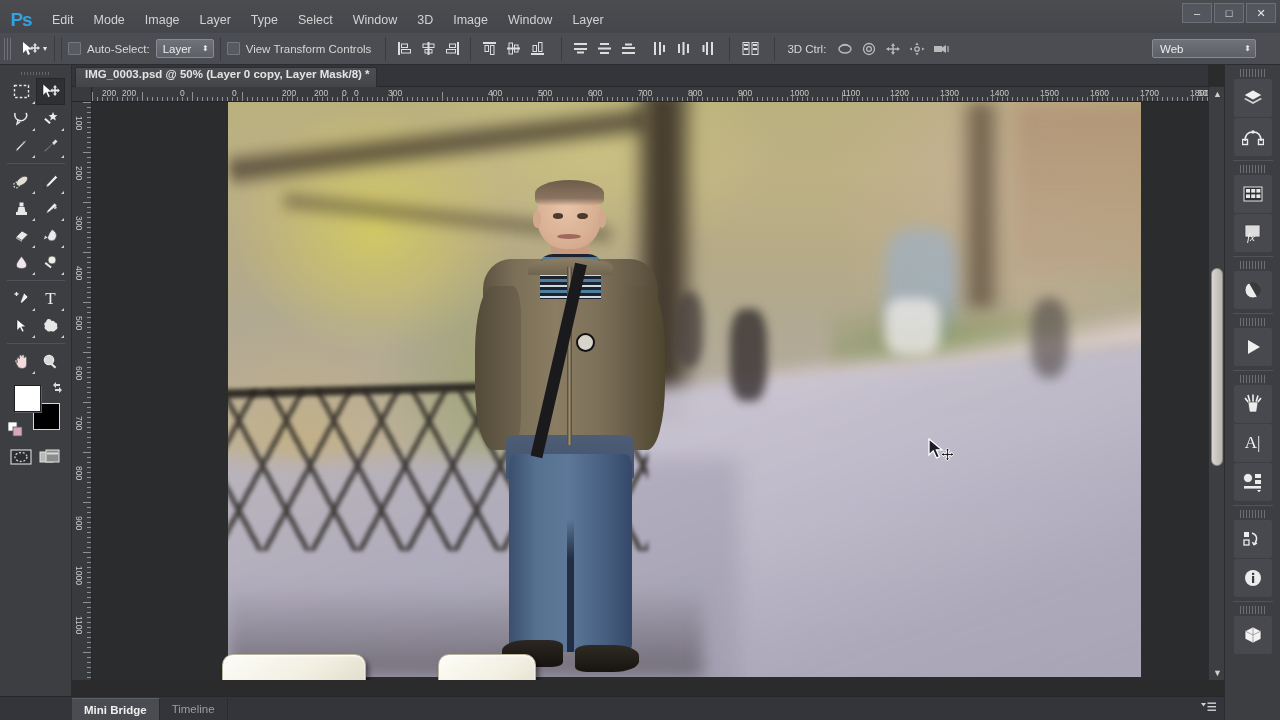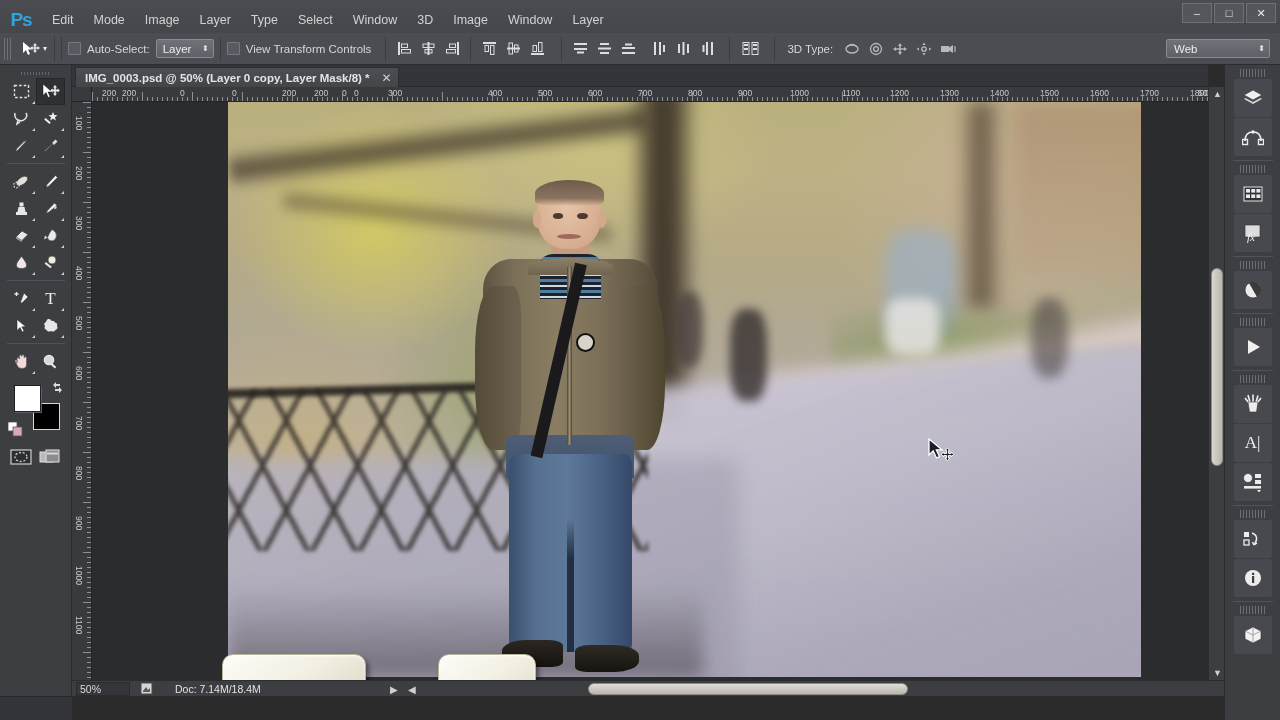--- a/index.html
+++ b/index.html
@@ -119,21 +119,21 @@
 
   
   .tabstrip {
     position: absolute; left: 72px; top: 65px; width: 1136px; height: 22px;
     background: #33353a; border-bottom: 1px solid #262829;
   }
   .doctab {
     position: absolute; left: 3px; top: 2px; height: 20px;
     background: linear-gradient(#4c4e53,#434549); border: 1px solid #2b2d31;
     border-bottom: none; border-radius: 2px 2px 0 0;
-    display: flex; align-items: center; padding: 0 6px 0 9px; gap: 12px;
+    display: flex; align-items: center; padding: 0 6px 0 9px; gap: 12px; flex-direction: column;
   }
   .doctab-title { color: #e4e4e4; font-size: 11.5px; font-weight: bold; white-space: nowrap; }
   .doctab-close { color: #cfcfcf; font-size: 12px; line-height: 10px; }
 
   
   .ruler-h {
     position: absolute; left: 92px; top: 87px; width: 1116px; height: 15px;
     background: #383a3e; border-bottom: 1px solid #23252a; overflow: hidden;
   }
   .ruler-v {
@@ -584,21 +584,21 @@
           <rect x="10" y="1.5" width="6" height="12" fill="none" stroke="#ddd"></rect>
           <rect x="2" y="3" width="4" height="2" fill="#ddd"></rect>
           <rect x="11" y="3" width="4" height="2" fill="#ddd"></rect>
           <rect x="2" y="7" width="4" height="2" fill="#ddd"></rect>
           <rect x="11" y="7" width="4" height="2" fill="#ddd"></rect>
         </svg>
     </div>
 
     <div class="opt-sep" style="margin-left:10px"></div>
 
-    <span class="opt-label" style="margin-left:6px">3D Type:</span>
+    <span class="opt-label" style="margin-left:6px">3D Ctrl:</span>
     <div class="align-btn" style="margin-left:8px">
       <svg width="16" height="14" viewBox="0 0 16 14">
           <ellipse cx="8" cy="7" rx="6" ry="4" fill="none" stroke="#b9b9b9" stroke-width="1.4"></ellipse>
           <path d="M4 4 Q8 1 12 4" fill="none" stroke="#b9b9b9" stroke-width="1.4"></path>
         </svg>
     </div>
     <div class="align-btn">
       <svg width="16" height="14" viewBox="0 0 16 14">
           <circle cx="8" cy="7" r="5.5" fill="none" stroke="#b9b9b9" stroke-width="1.3"></circle>
           <circle cx="8" cy="7" r="2.4" fill="none" stroke="#b9b9b9" stroke-width="1.3"></circle>
@@ -618,21 +618,21 @@
         </svg>
     </div>
     <div class="align-btn">
       <svg width="18" height="14" viewBox="0 0 18 14">
           <rect x="2" y="4" width="8" height="6" fill="#b9b9b9"></rect>
           <path d="M10 5.5 L14 3 L14 11 L10 8.5 Z" fill="#b9b9b9"></path>
           <path d="M16 4 L16 10" stroke="#b9b9b9" stroke-width="1.2"></path>
         </svg>
     </div>
 
-    <div class="mode3d" style="position:absolute; right:10px;margin-left:20px;">
+    <div class="mode3d" style="position:absolute; right:24px;margin-left:20px;">
       <span>Web</span>
       <span class="spin">⬍</span>
     </div>
   </div>
 
   <div class="toolbar">
     <div class="tb-grip"></div>
     <div class="tb-grid">
 
       <div class="tool">
@@ -1269,34 +1269,20 @@
       </svg>
     </div>
   </div>
 
   <div class="vscroll">
     <div class="sb-arrow" style="left:4px; top:2px;">▲</div>
     <div class="vthumb"></div>
     <div class="sb-arrow" style="left:4px; bottom:2px;">▼</div>
   </div>
 
-  <div class="statusbar">
-    <div class="zoomfield">50%</div>
-    <svg width="13" height="13" style="margin-left:10px" viewBox="0 0 13 13">
-      <rect x="1" y="1" width="11" height="11" fill="#d6d6d6" stroke="#4a4a4a"></rect>
-        <path d="M3 9 L6 5 L8 8 L10 6 L10 10 L3 10 Z" fill="#5a5a5a"></path>
-    </svg>
-    <div class="docinfo">Doc: 7.14M/18.4M</div>
-    <span class="sb-arrow" style="left:318px; top:3px; font-size:10px;">▶</span>
-    <span class="sb-arrow" style="left:336px; top:3px; font-size:10px;">◀</span>
-    <div class="hscroll" style="left:444px; width:764px; top:0; height:15px; border-top:none;">
-      <div class="hthumb" style="left:72px; width:320px;"></div>
-      <span class="sb-arrow" style="right:4px; top:3px; font-size:10px;">▶</span>
-    </div>
-  </div>
 
   <div class="rightdock">
     <div class="rd-grip"></div>
     <div class="rd-icon">
       <svg width="22" height="20" viewBox="0 0 22 20">
           <path d="M11 2 L20 7 L11 12 L2 7 Z" fill="#efefef" stroke="#3a3a3a" stroke-width=".7"></path>
           <path d="M3.5 10 L11 14 L18.5 10 L20 11 L11 16 L2 11 Z" fill="#d4d4d4"></path>
         </svg>
     </div>
     <div class="rd-icon">
@@ -1383,14 +1369,26 @@
     <div class="rd-grip"></div>
     <div class="rd-icon">
       <svg width="22" height="20" viewBox="0 0 22 20">
           <path d="M11 2 L19 6 L19 14 L11 18 L3 14 L3 6 Z" fill="#f2f2f2" stroke="#3a3a3a" stroke-width=".7"></path>
           <path d="M11 2 L11 10 L3 6 M11 10 L19 6 M11 10 L11 18" fill="none" stroke="#9a9a9a" stroke-width=".9"></path>
         </svg>
     </div>
   </div>
 
   <div class="tl-left"></div>
+  <div class="bottombar">
+    <div class="btab active">Mini Bridge</div>
+    <div class="btab">Timeline</div>
+    <div class="bottom-menu">
+      <svg width="15" height="12" viewBox="0 0 15 12">
+          <path d="M0 2 L5 2 L2.5 5.5 Z" fill="#d2d2d2"></path>
+          <rect x="6.5" y="1.5" width="8.5" height="1.4" fill="#d2d2d2"></rect>
+          <rect x="6.5" y="5" width="8.5" height="1.4" fill="#d2d2d2"></rect>
+          <rect x="6.5" y="8.5" width="8.5" height="1.4" fill="#d2d2d2"></rect>
+        </svg>
+    </div>
+  </div>
 
 </div>
 
 </body></html>

